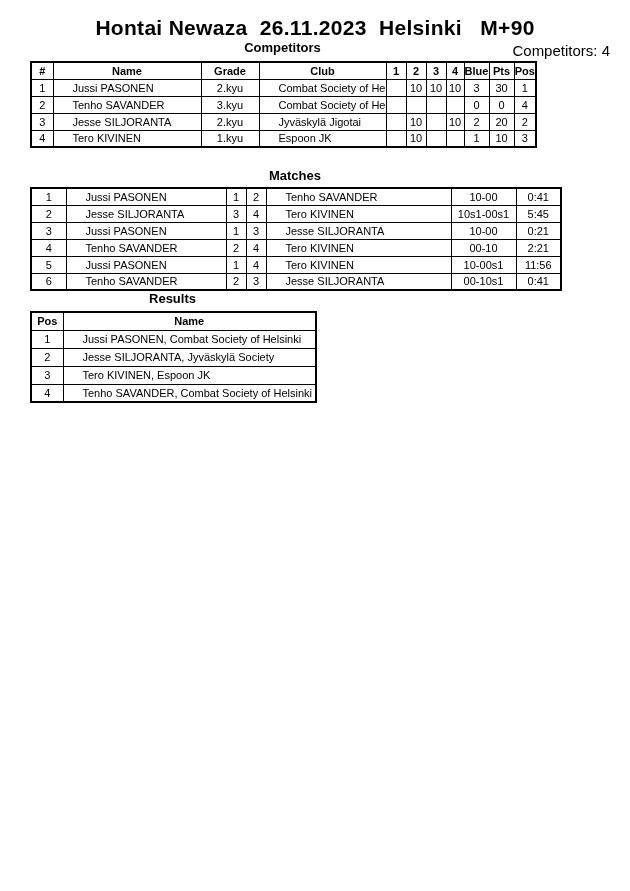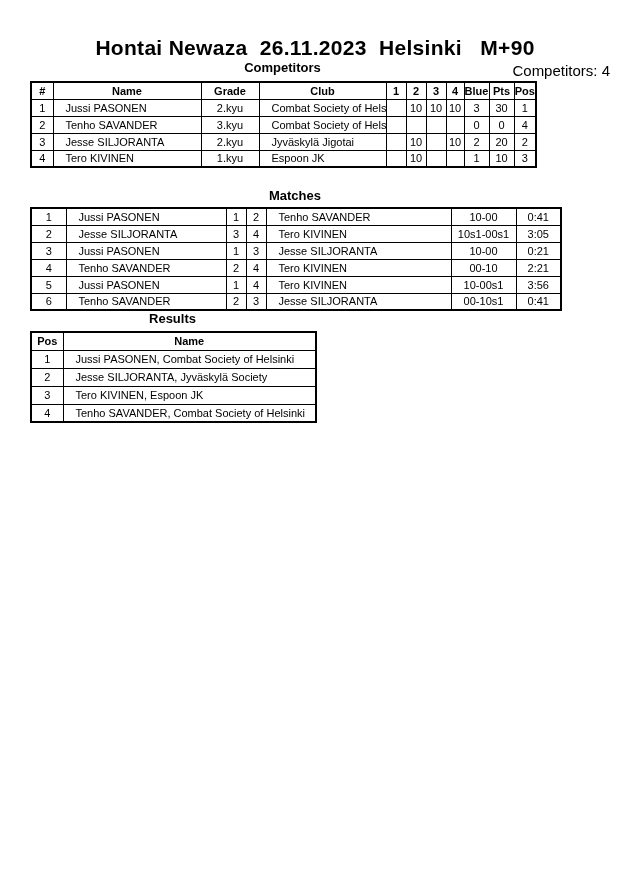--- a/index.html
+++ b/index.html
@@ -6,21 +6,21 @@
   html, body { background: #ffffff; }
   body {
     width: 630px;
     height: 891px;
     position: relative;
     font-family: "Liberation Sans", sans-serif;
     color: #000000;
     overflow: hidden;
   }
   .page-title {
-    padding-top: 36px;
+    padding-top: 16px;
     text-align: center;
     font-size: 21px;
     font-weight: bold;
     white-space: pre;
     letter-spacing: 0.3px;
   }
   .caption-row {
     position: relative;
     height: 16px;
   }
@@ -45,21 +45,21 @@
     margin-left: 30px;
     font-size: 11px;
   }
   td, th {
     border: 1px solid #000000;
     overflow: hidden;
     white-space: nowrap;
   }
   th { font-weight: bold; text-align: center; }
   td.c { text-align: center; }
-  td.l { text-align: left; padding-left: 12px; }
+  td.l { text-align: left; padding-left: 19px; }
   .competitors-table { width: 505px; margin-top: 5px; }
   .competitors-table td, .competitors-table th { height: 17px; }
   .matches-table { width: 530px; margin-top: 4px; }
   .matches-table td, .matches-table th { height: 17px; }
   .results-table { width: 285px; margin-top: 5px; }
   .results-table td, .results-table th { height: 18px; }
 </style>
 </head>
 <body>
 
@@ -175,21 +175,21 @@
     <td class="c">10-00</td>
     <td class="c">0:41</td>
   </tr>
   <tr>
     <td class="c">2</td>
     <td class="l">Jesse SILJORANTA</td>
     <td class="c">3</td>
     <td class="c">4</td>
     <td class="l">Tero KIVINEN</td>
     <td class="c">10s1-00s1</td>
-    <td class="c">3:05</td>
+    <td class="c">5:45</td>
   </tr>
   <tr>
     <td class="c">3</td>
     <td class="l">Jussi PASONEN</td>
     <td class="c">1</td>
     <td class="c">3</td>
     <td class="l">Jesse SILJORANTA</td>
     <td class="c">10-00</td>
     <td class="c">0:21</td>
   </tr>
@@ -202,21 +202,21 @@
     <td class="c">00-10</td>
     <td class="c">2:21</td>
   </tr>
   <tr>
     <td class="c">5</td>
     <td class="l">Jussi PASONEN</td>
     <td class="c">1</td>
     <td class="c">4</td>
     <td class="l">Tero KIVINEN</td>
     <td class="c">10-00s1</td>
-    <td class="c">3:56</td>
+    <td class="c">11:56</td>
   </tr>
   <tr>
     <td class="c">6</td>
     <td class="l">Tenho SAVANDER</td>
     <td class="c">2</td>
     <td class="c">3</td>
     <td class="l">Jesse SILJORANTA</td>
     <td class="c">00-10s1</td>
     <td class="c">0:41</td>
   </tr>

